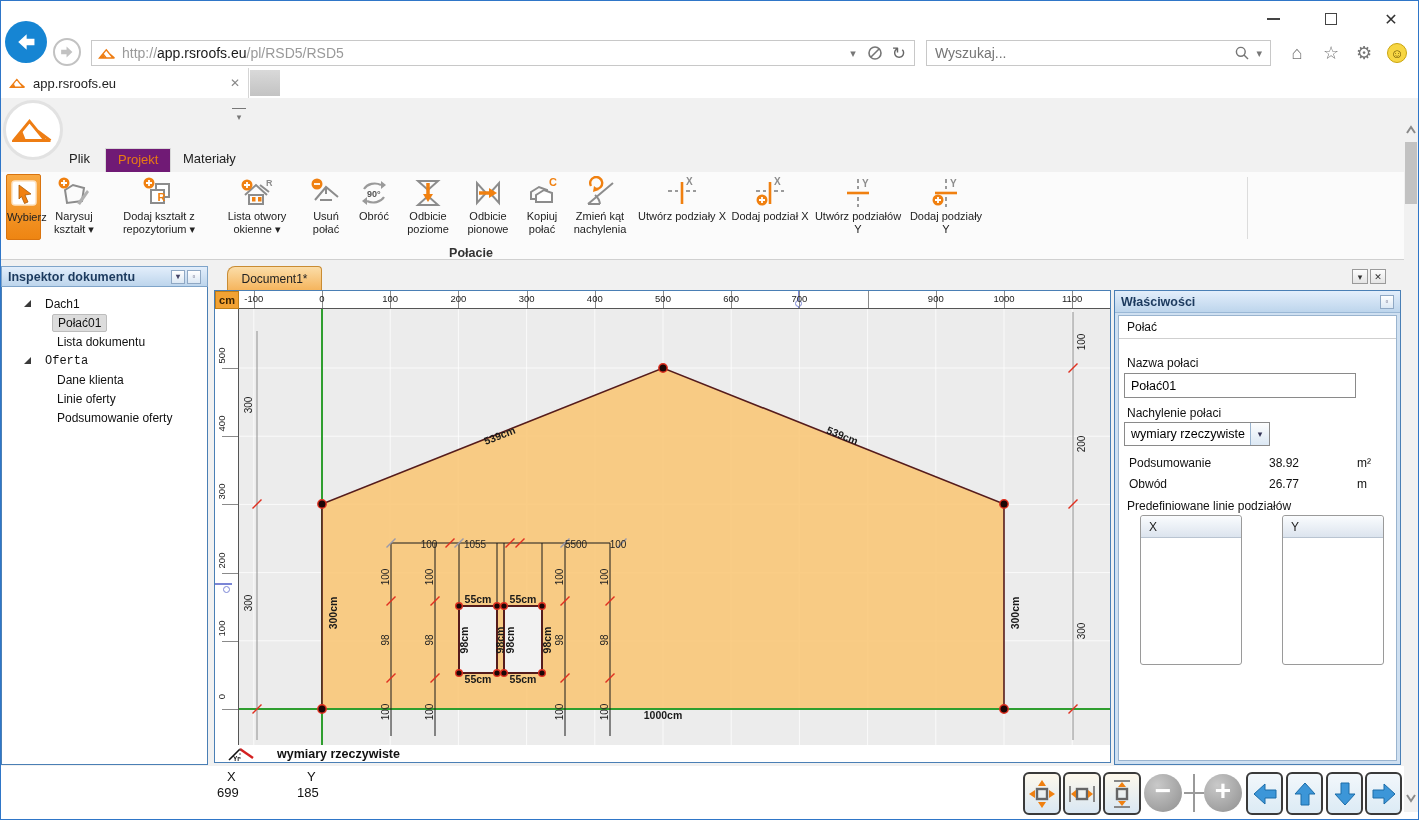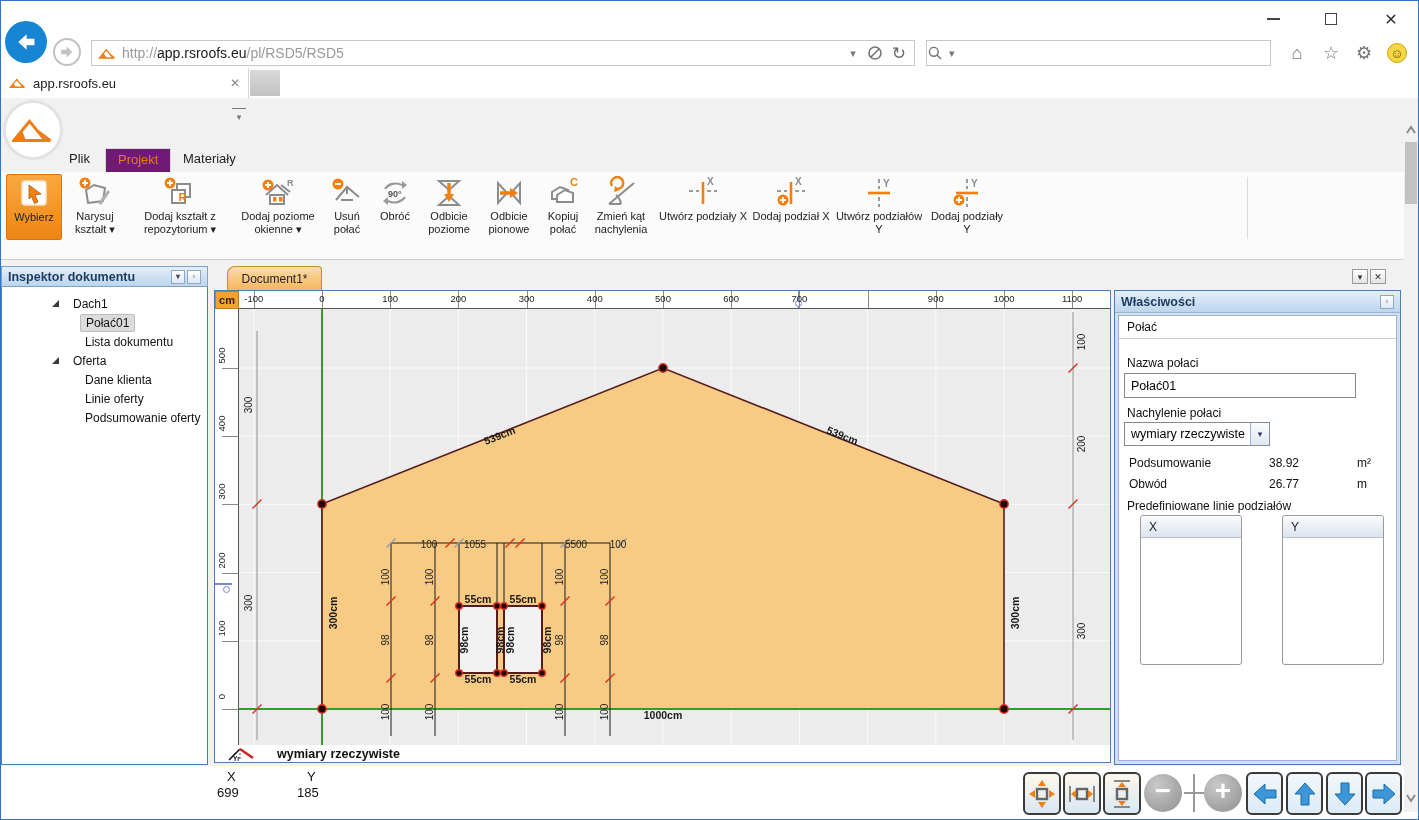--- a/index.html
+++ b/index.html
@@ -89,20 +89,21 @@
         <span>http://</span><span style="color:#1a1a1a;">app.rsroofs.eu</span><span>/pl/RSD5/RSD5</span>
       </span>
       <span style="margin-left:auto;color:#777;font-size:11px;padding:0 6px;">▾</span>
       <svg width="16" height="16" viewBox="0 0 20 20" style="margin:0 5px;">
           <circle cx="10" cy="10" r="7.5" fill="none" stroke="#767676" stroke-width="2"></circle>
           <line x1="5" y1="15" x2="15" y2="5" stroke="#767676" stroke-width="2"></line>
         </svg>
       <span style="color:#666;font-size:17px;margin:0 4px;">↻</span>
     </div>
     <div class="searchbox">
+      <input placeholder="Wyszukaj..." style="">
       <svg width="16" height="16" viewBox="0 0 20 20">
           <circle cx="8.5" cy="8.5" r="5.5" fill="none" stroke="#767676" stroke-width="1.8"></circle>
           <line x1="12.5" y1="12.5" x2="17.5" y2="17.5" stroke="#767676" stroke-width="1.8"></line>
         </svg>
       <span style="color:#777;font-size:11px;padding:0 8px 0 6px;">▾</span>
     </div>
     <div class="chromeicon" style="left:1283px;">⌂</div>
     <div class="chromeicon" style="left:1317px;">☆</div>
     <div class="chromeicon" style="left:1350px;">⚙</div>
     <div class="chromeicon" style="left:1383px;">
@@ -134,21 +135,21 @@
     <div class="abs" style="left:231px;top:10px;width:14px;text-align:center;color:#777;">
       <div style="border-top:1.5px solid #777;margin-bottom:-3px;"></div><span style="font-size:9px;">▾</span>
     </div>
 
     <div class="rtab" style="left:56px;"><span>Plik</span></div>
     <div class="rtab active" style="left:104px;"><span>Projekt</span></div>
     <div class="rtab" style="left:170px;"><span>Materiały</span></div>
 
     <div class="toolbar">
       <div style="padding-left:4px;">
-        <div class="rbtn active" style="width:56px;">
+        <div class="rbtn active" style="width:35px;">
           <svg class="ric" width="34" height="34" viewBox="0 0 34 34">
             <rect x="5" y="4" width="24" height="24" rx="3" fill="#fff" stroke="#fde3c3" stroke-width="1.5"></rect>
             <polygon points="12,8 24,17 18,18 21,25 17.5,26.5 14.5,19.5 12,22" fill="#f08010" stroke="#a85a08" stroke-width="0.8"></polygon>
           </svg>
           <span>Wybierz</span>
         </div>
         <div class="rbtn" style="width:62px;">
           <svg class="ric" width="34" height="34" viewBox="0 0 34 34">
             <path d="M8,14 L16,9 L27,12 L25,25 L10,27 Z" fill="none" stroke="#8c8c8c" stroke-width="2"></path>
             <path d="M20,27 L30,14 L32,16 L23,29 Z" fill="#b0b0b0"></path>
@@ -171,21 +172,21 @@
           <svg class="ric" width="34" height="34" viewBox="0 0 34 34">
             <path d="M5,19 L16,9 L27,19" fill="none" stroke="#8c8c8c" stroke-width="2"></path>
             <path d="M9,19 h14 v9 h-14 z" fill="none" stroke="#8c8c8c" stroke-width="2"></path>
             <rect x="12" y="21" width="3.5" height="4.5" fill="#f08010"></rect>
               <rect x="18" y="21" width="3.5" height="4.5" fill="#f08010"></rect>
             <path d="M20,9 L29,16" stroke="#8c8c8c" stroke-width="2"></path>
             <text x="26" y="10" font-size="9" font-weight="bold" fill="#8c8c8c">R</text>
             <circle cx="7" cy="9" r="5.5" fill="#f08010"></circle>
               <path d="M4,9 h6 M7,6 v6" stroke="#fff" stroke-width="1.8"></path>
           </svg>
-          <span>Dodaj poziome okienne ▾</span>
+          <span>Lista otwory okienne ▾</span>
         </div>
         <div class="rbtn" style="width:46px;">
           <svg class="ric" width="34" height="34" viewBox="0 0 34 34">
             <path d="M6,24 L17,11 L29,21 M17,11 L17,18 M11,24 h12" fill="none" stroke="#8c8c8c" stroke-width="2"></path>
             <circle cx="8" cy="8" r="5.5" fill="#f08010"></circle>
               <path d="M5,8 h6" stroke="#fff" stroke-width="1.8"></path>
           </svg>
           <span>Usuń połać</span>
         </div>
         <div class="rbtn" style="width:46px;">
@@ -268,41 +269,42 @@
             <line x1="17" y1="3" x2="17" y2="13" stroke="#9a9a9a" stroke-width="2" stroke-dasharray="4,3"></line>
             <line x1="17" y1="21" x2="17" y2="31" stroke="#9a9a9a" stroke-width="2" stroke-dasharray="4,3"></line>
             <text x="21" y="11" font-size="10" font-weight="bold" fill="#8c8c8c">Y</text>
             <circle cx="9" cy="24" r="5.5" fill="#f08010"></circle>
               <path d="M6,24 h6 M9,21 v6" stroke="#fff" stroke-width="1.8"></path>
           </svg>
           <span>Dodaj podziały Y</span>
         </div>
       </div>
       <div class="vsep" style="left:1246px;top:5px;height:62px;"></div>
+      <div class="grouplabel">Połacie</div>
     </div>
 
     <div class="phead abs" style="left:0;top:168px;width:207px;height:21px;">
       <span>Inspektor dokumentu</span>
       <div style="margin-left:auto;display:flex;">
         <div class="pbtn">▾</div>
         <div class="pbtn">▫</div>
       </div>
     </div>
-    <div class="abs" style="left:0;top:189px;width:207px;height:478px;background:#fff;border:1px solid #4a7fb5;border-top:none;padding-top:7px;padding-left:28px;" id="tree">
+    <div class="abs" style="left:0;top:189px;width:207px;height:478px;background:#fff;border:1px solid #4a7fb5;border-top:none;padding-top:7px;" id="tree">
         <div class="trow" style="padding-left: 38px;">
           <span class="texp"></span>
           <span class="tlabel">Dach1</span>
         </div>
         <div class="trow" style="padding-left: 50px;">
           <span class="tlabel sel">Połać01</span>
         </div>
         <div class="trow" style="padding-left: 50px;">
           <span class="tlabel">Lista dokumentu</span>
         </div>
-        <div class="trow" style="padding-left: 38px;">
+        <div class="trow" style="padding-left: 38px; font-family: Liberation Mono, monospace;">
           <span class="texp"></span>
           <span class="tlabel">Oferta</span>
         </div>
         <div class="trow" style="padding-left: 50px;">
           <span class="tlabel">Dane klienta</span>
         </div>
         <div class="trow" style="padding-left: 50px; align-items: center;">
           <span class="tlabel">Linie oferty</span>
         </div>
         <div class="trow" style="padding-left: 50px;">

